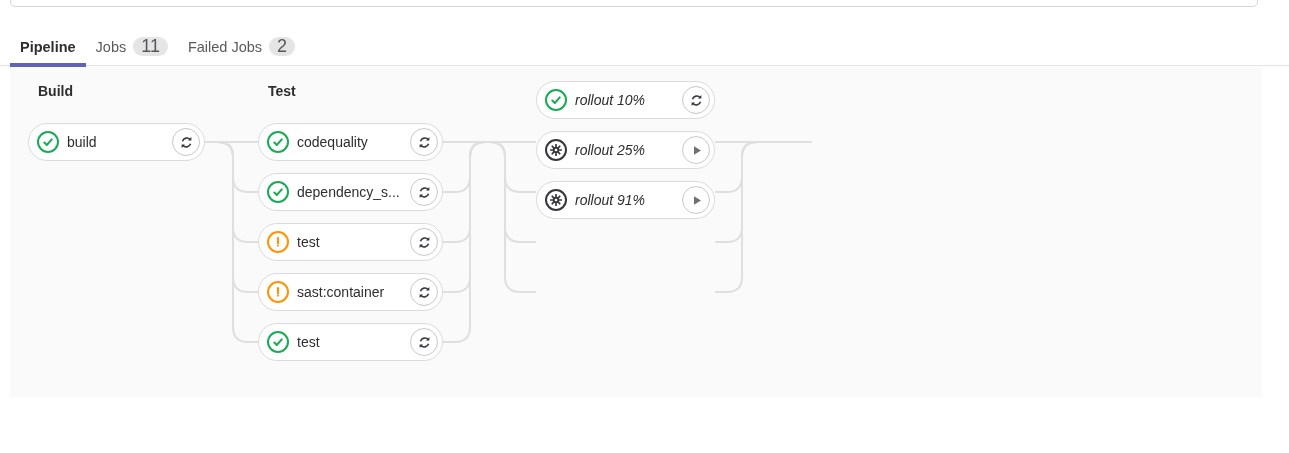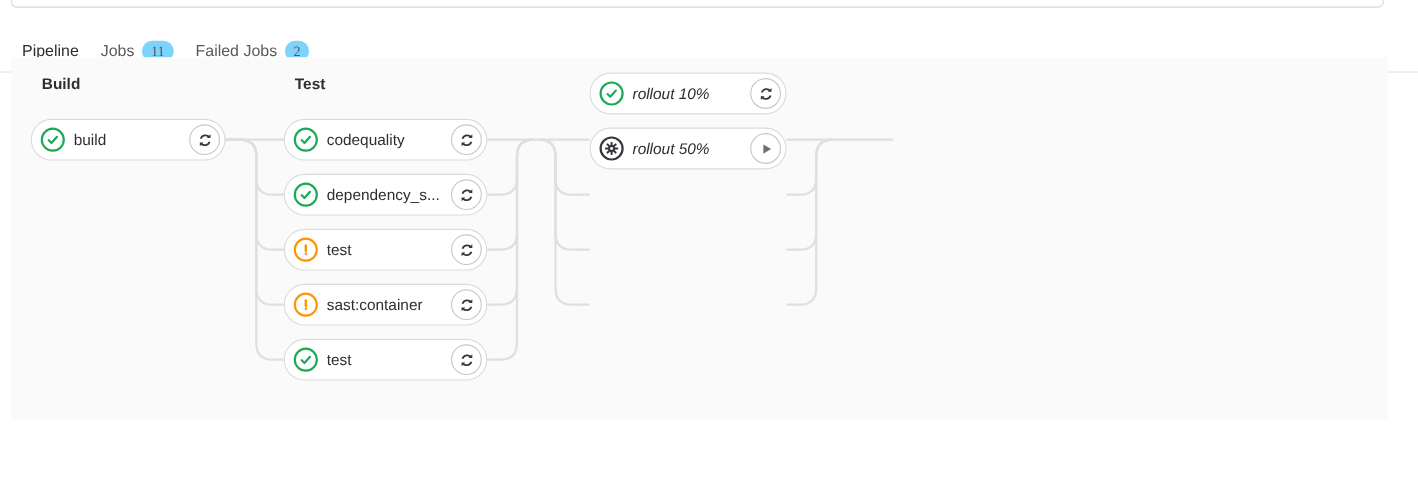--- a/index.html
+++ b/index.html
@@ -20,32 +20,32 @@
   
   .tabs{
     position:absolute;top:28px;left:0;right:0;height:38px;
     display:flex;align-items:center;padding-left:10px;
     border-bottom:1px solid var(--tab-border);
   }
   .tab{
     position:relative;height:100%;display:flex;align-items:center;
     padding:0 10px;font-size:14.5px;color:#5a5a5a;cursor:pointer;text-decoration:none;
   }
-  .tab.active{color:#2e2e2e;font-weight:400;}
+  .tab.active{color:#2e2e2e;font-weight:700;}
   .tab.active::after{
     content:"";position:absolute;left:0;right:0;bottom:-2px;height:4px;
     background:var(--accent);
   }
   .badge{
-    margin-left:7px;background:#7dd3fc;color:#57575c;font-size:13px;font-weight:400;
-    border-radius:10px;padding:1px 8px;line-height:17px;font-family:Liberation Serif, serif;
+    margin-left:7px;background:#e5e5e5;color:#57575c;font-size:18px;font-weight:400;
+    border-radius:10px;padding:1px 8px;line-height:17px;
   }
   
   .graph{
-    position:absolute;left:10px;top:52px;width:1252px;height:330px;
+    position:absolute;left:10px;top:67px;width:1252px;height:330px;
     background:var(--graph-background);
   }
   .connectors{position:absolute;left:0;top:0;pointer-events:none;}
   .connectors path{stroke:var(--connector);stroke-width:2;fill:none;}
   .stage{position:absolute;top:14px;}
   .stage h3{
     font-size:14px;font-weight:700;color:#2e2e2e;height:20px;line-height:20px;
     margin:0 0 22px 10px;
   }
   .jobs{display:flex;flex-direction:column;gap:12px;}
@@ -264,21 +264,34 @@
               <use href="#tpl-retry"></use>
             </svg>
           </button>
       </div>
       <div class="job">
         <span class="ci manual">
           <svg viewBox="0 0 16 16" width="16" height="16">
               <use href="#tpl-gear"></use>
             </svg>
           </span>
-        <span class="label">rollout 50%</span>
+        <span class="label">rollout 25%</span>
+        <button class="action">
+          <svg viewBox="0 0 16 16" width="15" height="15">
+              <use href="#tpl-play"></use>
+            </svg>
+          </button>
+      </div>
+      <div class="job">
+        <span class="ci manual">
+          <svg viewBox="0 0 16 16" width="16" height="16">
+              <use href="#tpl-gear"></use>
+            </svg>
+          </span>
+        <span class="label">rollout 91%</span>
         <button class="action">
           <svg viewBox="0 0 16 16" width="15" height="15">
               <use href="#tpl-play"></use>
             </svg>
           </button>
       </div>
     </div>
   </section>
 
 

